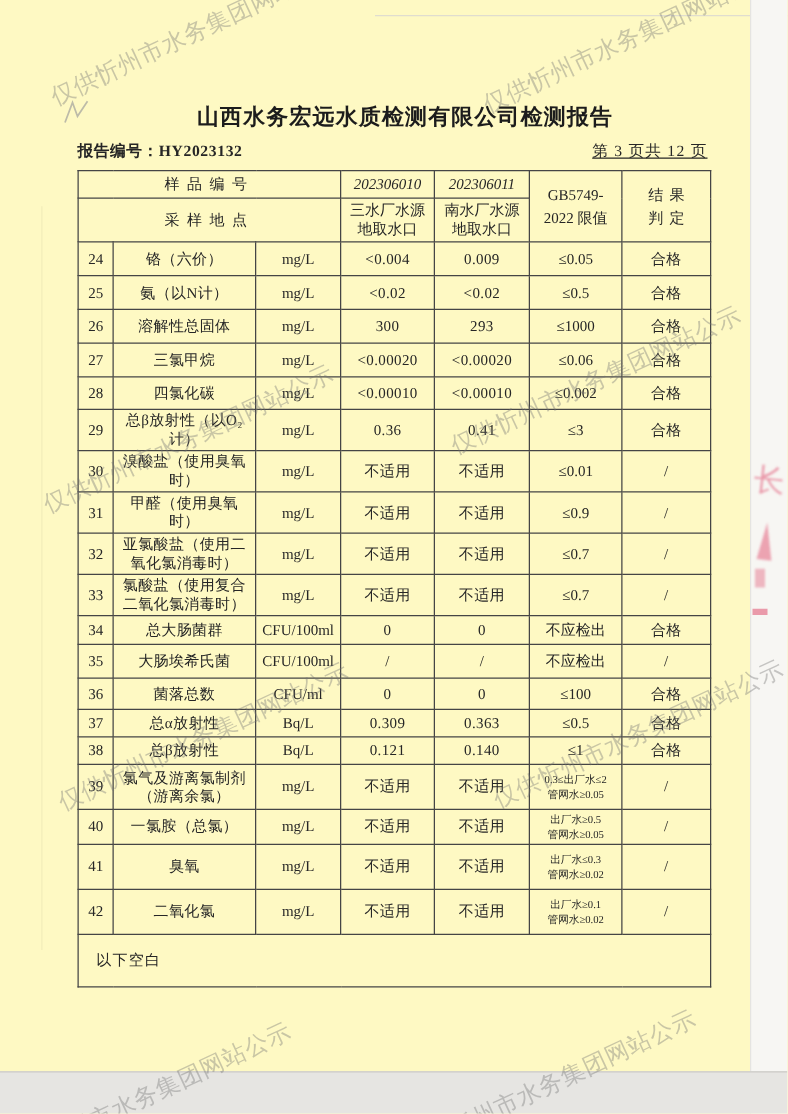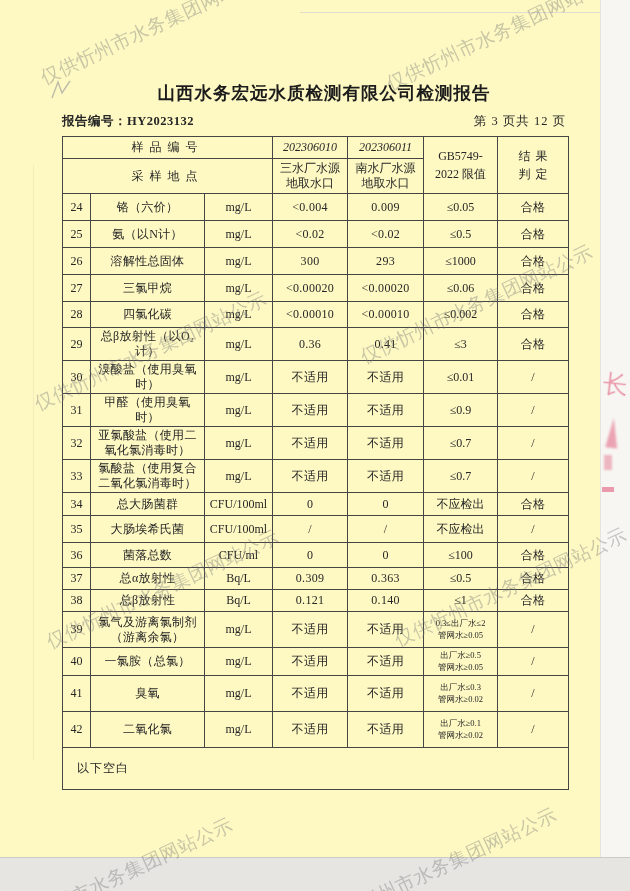--- a/index.html
+++ b/index.html
@@ -15,21 +15,21 @@
   .edge-right { position:absolute; left:600px; top:0; width:30px; height:891px; background:#f7f6f3; border-left:1px solid rgba(0,0,0,0.07); }
   .fold-left { position:absolute; left:33px; top:165px; width:1px; height:595px; background:rgba(0,0,0,0.05); }
   .scan-bottom { position:absolute; left:0; top:857px; width:630px; height:34px; background:#e6e5e2; border-top:1px solid #cbcac6; }
 
   .title {
     position:absolute; left:0; top:81px; width:630px; padding-left:18px;
     text-align:center; font-size:17.5px; font-weight:bold; letter-spacing:1px; color:#1c1c1c;
   }
   .meta { position:absolute; left:62px; top:113px; width:504px; display:flex; justify-content:space-between; font-size:12.5px; }
   .meta .rno { font-weight:bold; letter-spacing:.5px; }
-  .meta .pg { font-weight:500; letter-spacing:1px; }
+  .meta .pg { font-weight:500; letter-spacing:1px;text-decoration:underline; }
 
   table.report {
     position:absolute; left:62px; top:136px; width:506px;
     border-collapse:collapse; table-layout:fixed;
   }
   table.report td {
     border:1px solid #454545; text-align:center; vertical-align:middle;
     font-size:12px; line-height:1.25; padding:1px 2px; overflow:hidden;
   }
   tr.h1 { height:22px;margin-top:48px; }

